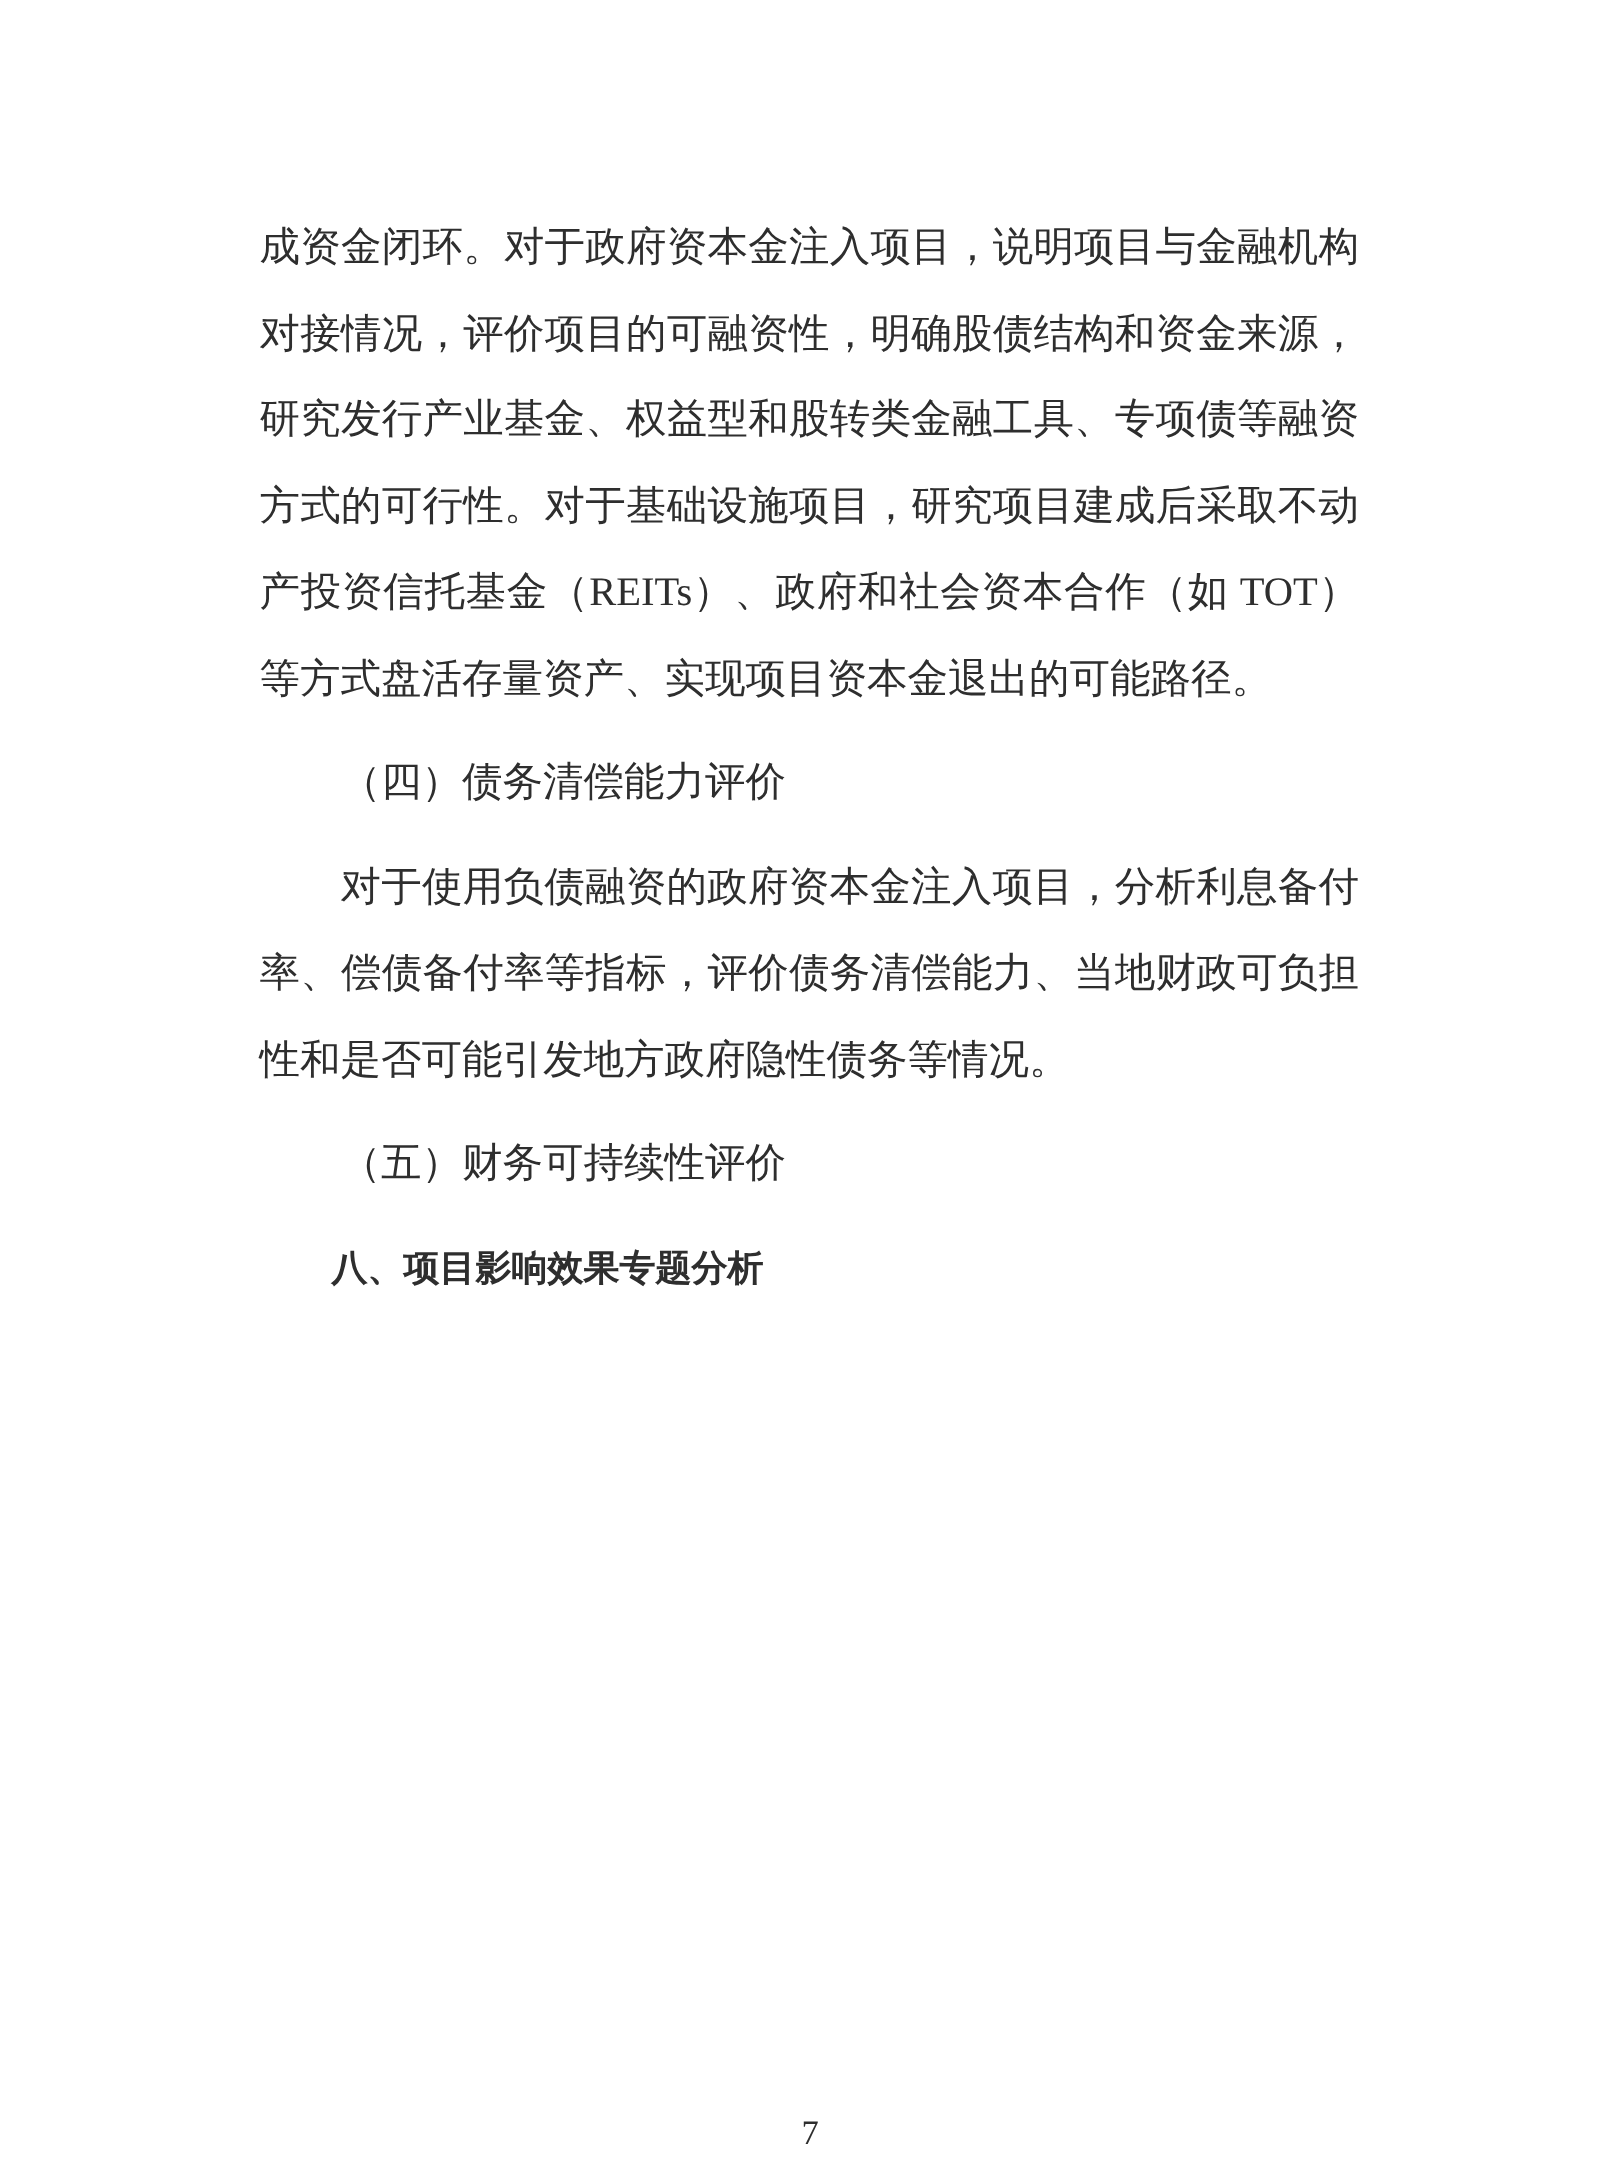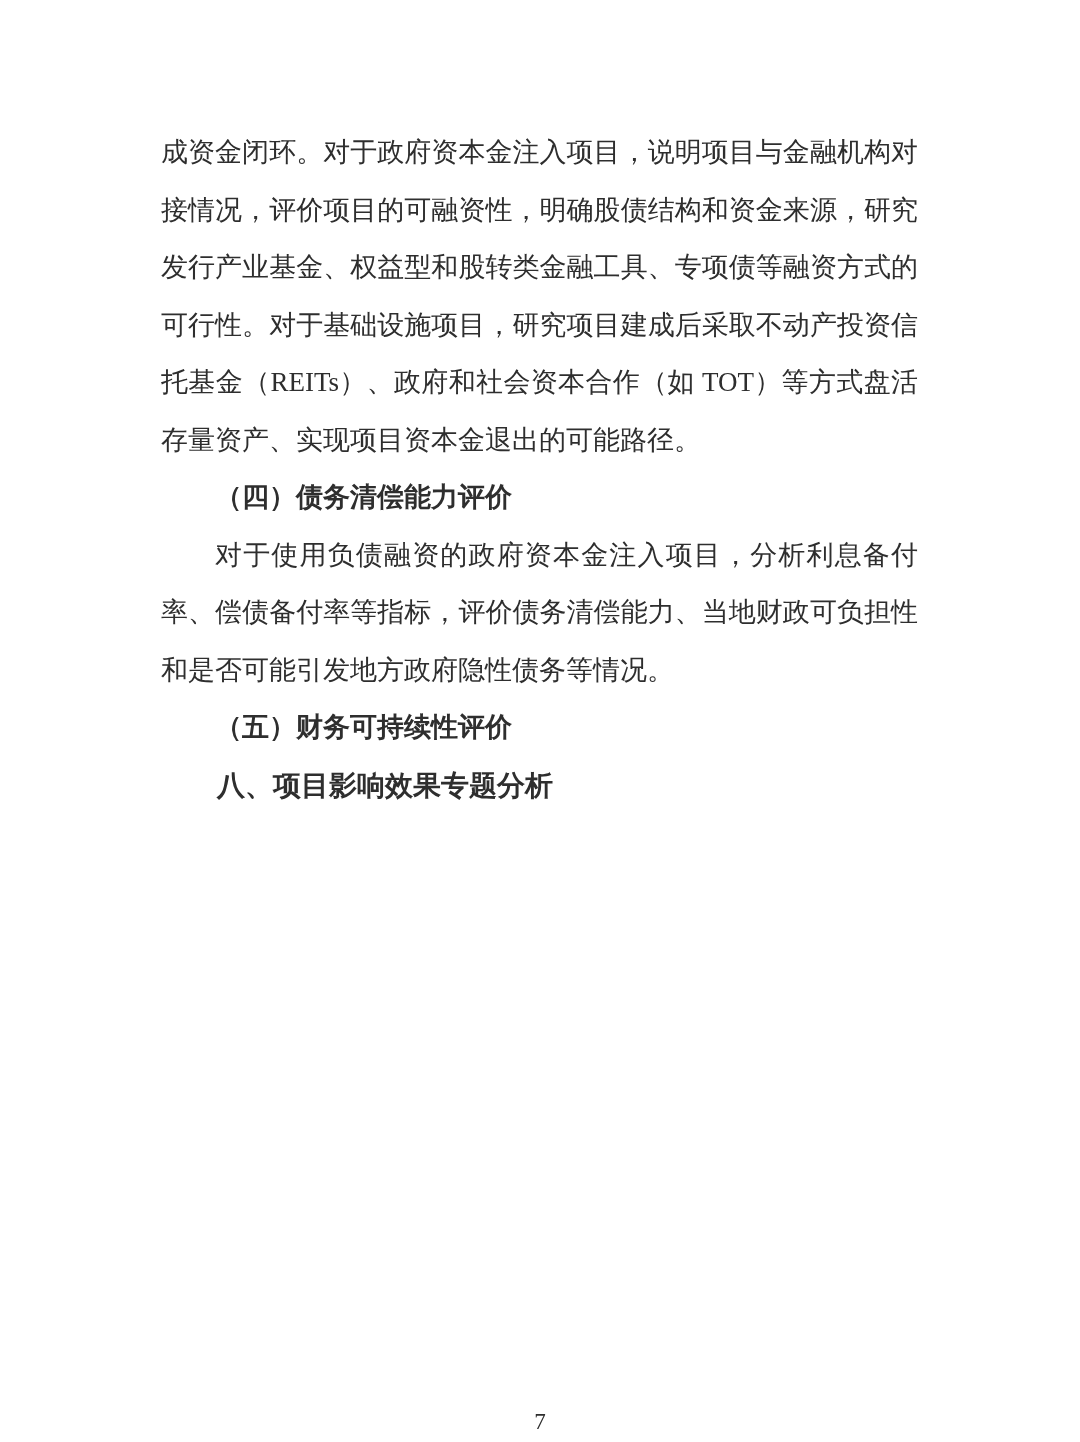--- a/index.html
+++ b/index.html
@@ -27,37 +27,37 @@
     width: 757px;
     font-size: 27px;
     line-height: 57.5px;
     text-align: justify;
     text-align-last: left;
     letter-spacing: 0;
   }
   .content p,
   .content h1,
   .content h2 {
-    margin: 0;
+    margin: 12px;
     padding: 0;
     font-size: 27px;
     font-weight: normal;
     text-indent: 2em;
   }
   .content p.continued {
     text-indent: 0;
   }
   .content h2.sub-heading {
-    font-weight: 700;
+    font-weight: 400;
     text-align-last: left;
   }
   .content h1.chapter-heading {
     font-family: "Liberation Sans", sans-serif;
     font-weight: 700;
-    font-size: 28px;
+    font-size: 24px;
   }
   .page-number {
     position: absolute;
     top: 1408px;
     left: 0;
     width: 100%;
     text-align: center;
     font-size: 23px;
     line-height: 28px;
     font-family: "Liberation Serif", serif;

